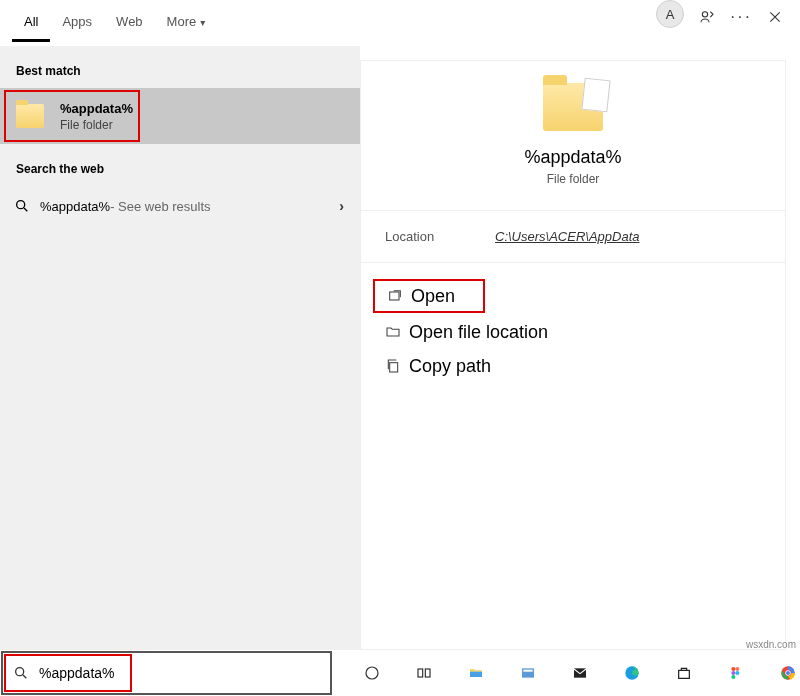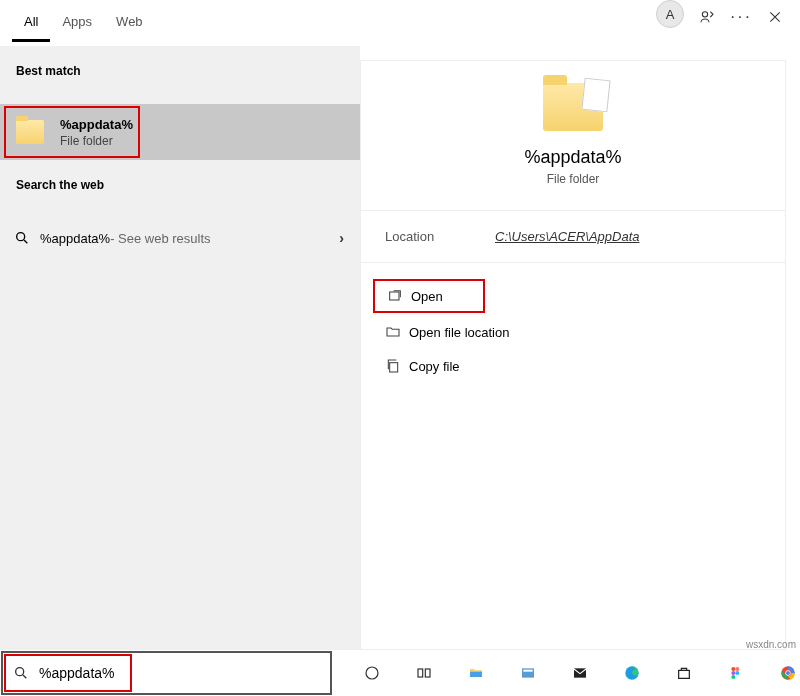--- a/index.html
+++ b/index.html
@@ -10,21 +10,21 @@
 .tab.active { color: #000; font-weight: 400; border-bottom: 3px solid #000; }
 .tab .chev { font-size: 10px; margin-left: 4px; }
 .tabbar .spacer { flex: 1; }
 .avatar { width: 28px; height: 28px; border-radius: 50%; background: #e8e8e8; display: flex; align-items: center; justify-content: center; font-size: 13px; color: #333; margin: 0 6px; border: 1px solid #d0d0d0; }
 .icon-btn { width: 34px; height: 34px; display: flex; align-items: center; justify-content: center; color: #333; cursor: pointer; }
 
 .main { display: flex; height: 604px; }
 .left { width: 360px; background: #f0f0f0; }
 .right { flex: 1; position: relative; padding: 0; }
 
-.section-header { font-size: 12px; font-weight: 600; color: #000; padding: 18px 16px 26px 16px; }
+.section-header { font-size: 12px; font-weight: 600; color: #000; padding: 18px 16px 10px 16px; }
 .best-match-item { display: flex; align-items: center; height: 56px; padding: 0 16px; background: #c8c8c8; position: relative; }
 .best-match-item .hl-box { position: absolute; left: 4px; top: 2px; width: 136px; height: 52px; border: 2px solid #d00; pointer-events: none; }
 .folder-icon-sm { width: 28px; height: 24px; background: linear-gradient(#ffe9a8,#f7d36e); border-radius: 2px; position: relative; margin-right: 16px; }
 .folder-icon-sm::before { content: ""; position: absolute; top: -4px; left: 0; width: 12px; height: 5px; background: #f7d36e; border-radius: 2px 2px 0 0; }
 .bm-text .title { font-size: 13px; font-weight: 600; color: #000; }
 .bm-text .sub { font-size: 12px; color: #444; margin-top: 2px; }
 
 .web-row { display: flex; align-items: center; padding: 12px 16px 12px 14px; cursor: pointer; }
 .web-row .search-ic { width: 16px; margin-right: 10px; color: #000; display: flex; align-items: center; }
 .web-row .main-text { font-size: 13px; color: #000; }
@@ -36,21 +36,21 @@
 .preview-top { display: flex; flex-direction: column; align-items: center; padding: 22px 0 24px 0; border-bottom: 1px solid #eee; }
 .folder-icon-lg { width: 60px; height: 48px; background: linear-gradient(#ffe9a8,#f7d36e); border-radius: 3px; position: relative; margin-bottom: 16px; }
 .folder-icon-lg::before { content: ""; position: absolute; top: -8px; left: 0; width: 24px; height: 10px; background: #f7d36e; border-radius: 3px 3px 0 0; }
 .folder-icon-lg::after { content: ""; position: absolute; top: -4px; right: -6px; width: 24px; height: 30px; background: #fff; border: 1px solid #ccc; transform: rotate(6deg); }
 .preview-title { font-size: 18px; color: #000; }
 .preview-sub { font-size: 12px; color: #555; margin-top: 4px; }
 .loc-row { display: flex; padding: 18px 24px; font-size: 13px; border-bottom: 1px solid #eee; }
 .loc-label { color: #555; width: 110px; }
 .loc-path { color: #333; text-decoration: underline; font-style: italic; }
 .actions { padding: 16px 12px; }
-.action-row { display: flex; align-items: center; height: 34px; padding: 0 12px; font-size: 13px; color: #000; cursor: pointer; }
+.action-row { display: flex; align-items: center; height: 34px; padding: 0 12px; font-size: 18px; color: #000; cursor: pointer; }
 .action-row .ic { width: 24px; color: #444; display: flex; align-items: center; }
 .open-hl { border: 2px solid #d00; width: 112px; margin-bottom: 2px; }
 
 .taskbar { position: absolute; bottom: 0; left: 0; right: 0; height: 46px; display: flex; align-items: center; background: #fff; }
 .search-box { display: flex; align-items: center; width: 345px; height: 44px; margin-left: 1px; border: 2px solid #555; background: #fff; position: relative; }
 .search-box .hl { position: absolute; left: 1px; top: 1px; width: 128px; height: 38px; border: 2px solid #d00; pointer-events: none; }
 .search-box .search-ic { width: 16px; margin: 0 10px 0 10px; color: #333; display: flex; align-items: center; }
 .search-box input { border: none; outline: none; flex: 1; font-size: 14px; color: #000; background: transparent; }
 .tb-icons { display: flex; align-items: center; gap: 28px; margin-left: 28px; }
 .tb-icon { width: 24px; height: 24px; display: flex; align-items: center; justify-content: center; font-size: 18px; cursor: pointer; }
@@ -58,20 +58,21 @@
 
 svg { width: 16px; height: 16px; }
 </style>
 </head>
 <body>
 
 <div class="tabbar">
   <div class="tab active">All</div>
   <div class="tab">Apps</div>
   <div class="tab">Web</div>
+  <div class="tab"><span>More</span><span class="chev">▾</span></div>
   <div class="spacer"></div>
   <div class="avatar">A</div>
   <div class="icon-btn">
     <svg viewBox="0 0 24 24" fill="none" stroke="currentColor" stroke-width="1.6">
         <circle cx="9" cy="8" r="4"></circle>
         <path d="M3 20c0-3 3-5 6-5s6 2 6 5"></path>
         <path d="M17 4l4 4-4 4"></path>
       </svg>
   </div>
   <div class="icon-btn" style="font-size:16px;letter-spacing:2px;">···</div>
@@ -137,21 +138,21 @@
           </span>
           <span>Open file location</span>
         </div>
         <div class="action-row">
           <span class="ic">
             <svg viewBox="0 0 24 24" fill="none" stroke="currentColor" stroke-width="1.6">
                 <rect x="7" y="7" width="12" height="14"></rect>
                 <path d="M5 17V3h12"></path>
               </svg>
           </span>
-          <span>Copy file</span>
+          <span>Copy path</span>
         </div>
       </div>
     </div>
   </div>
 </div>
 
 <div class="watermark">wsxdn.com</div>
 
 <div class="taskbar">
   <div class="search-box">

